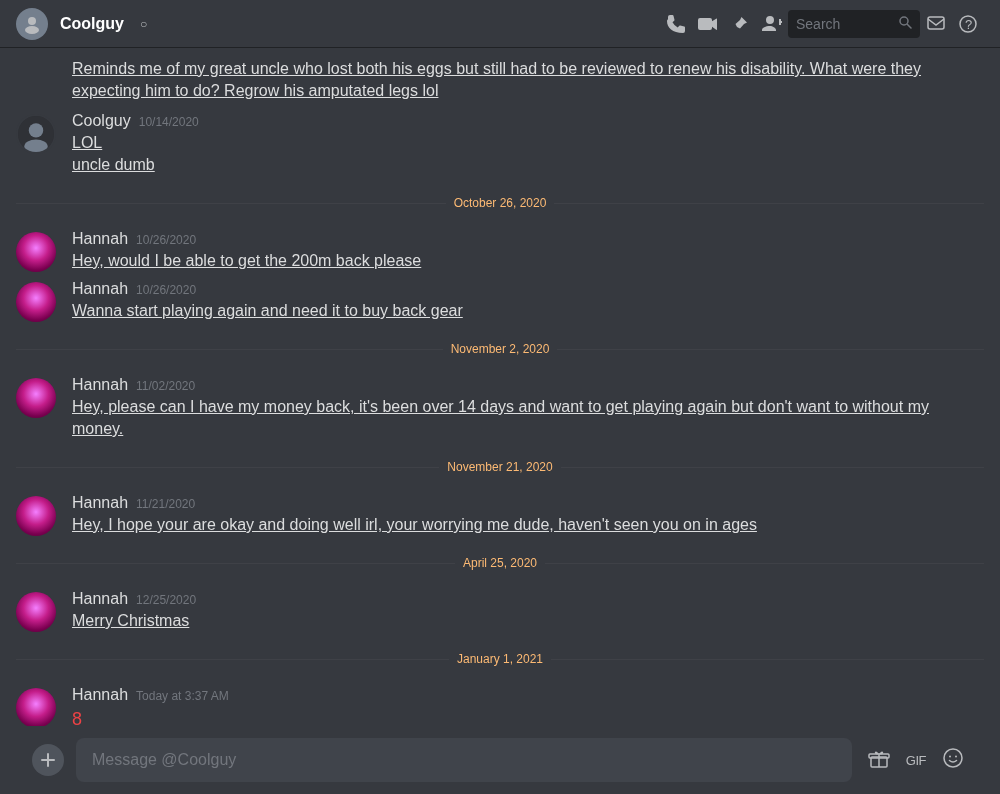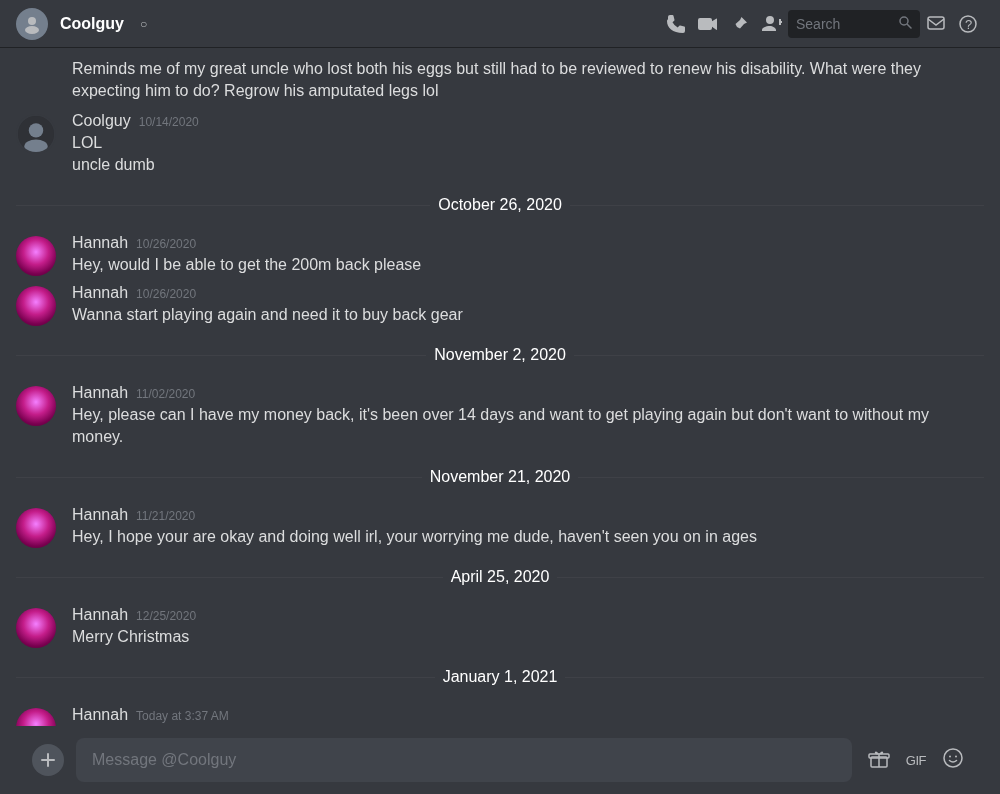--- a/index.html
+++ b/index.html
@@ -138,38 +138,39 @@
     .message-timestamp {
       color: #72767d;
       font-size: 12px;
       text-align: right;
     }
     .message-text {
       color: #dcddde;
       font-size: 16px;
       line-height: 1.375;
       word-break: break-word;
+      text-decoration: underline;
     }
 
     
     .date-divider {
       display: flex;
       align-items: center;
       padding: 8px 16px;
       gap: 8px;
       margin: 8px 0;
     }
     .date-divider-line {
       flex: 1;
       height: 1px;
       background: #3f4147;
     }
     .date-divider-text {
-      color: #ffffff;
-      font-size: 16px;
+      color: #fdba74;
+      font-size: 12px;
       font-weight: 500;
       white-space: nowrap;
     }
 
     
     .message-continuation {
       padding: 2px 16px 2px 72px;
       position: relative;
     }
     .message-continuation .message-text { font-size: 16px; }

